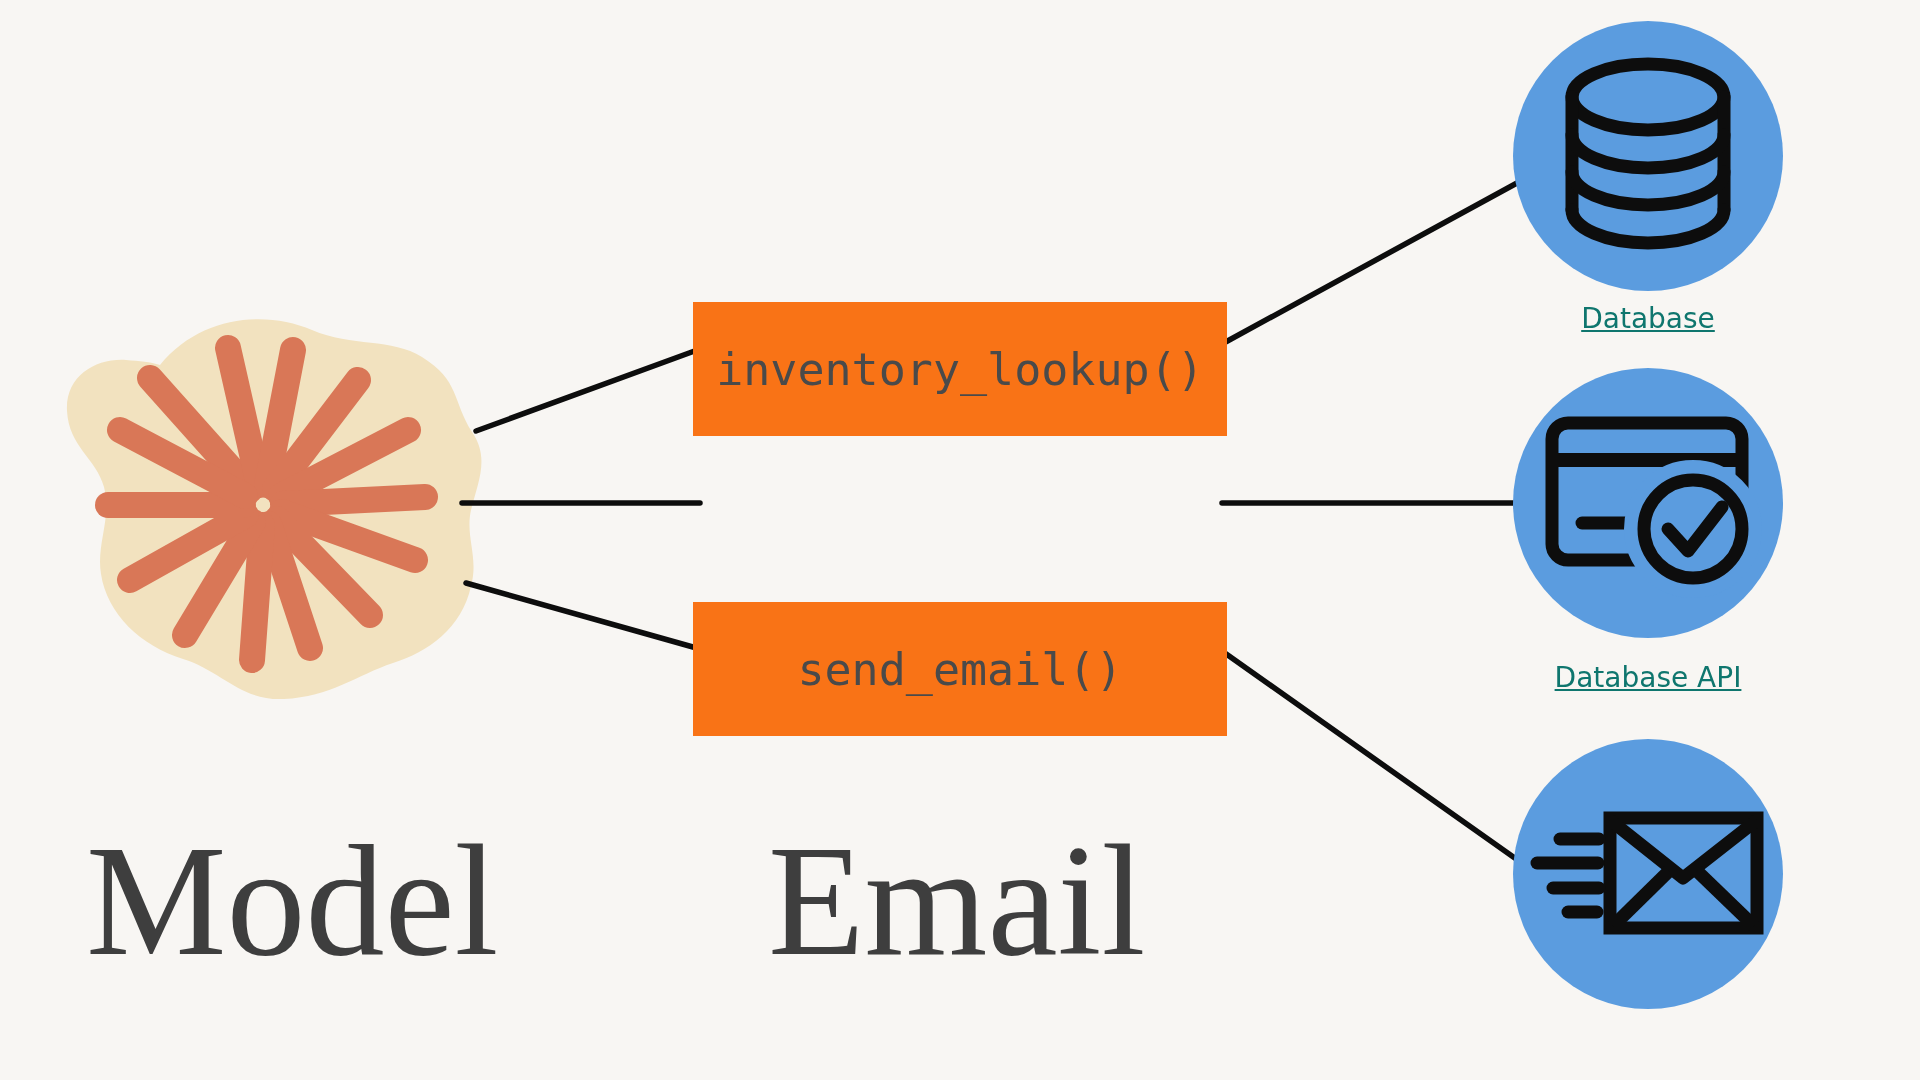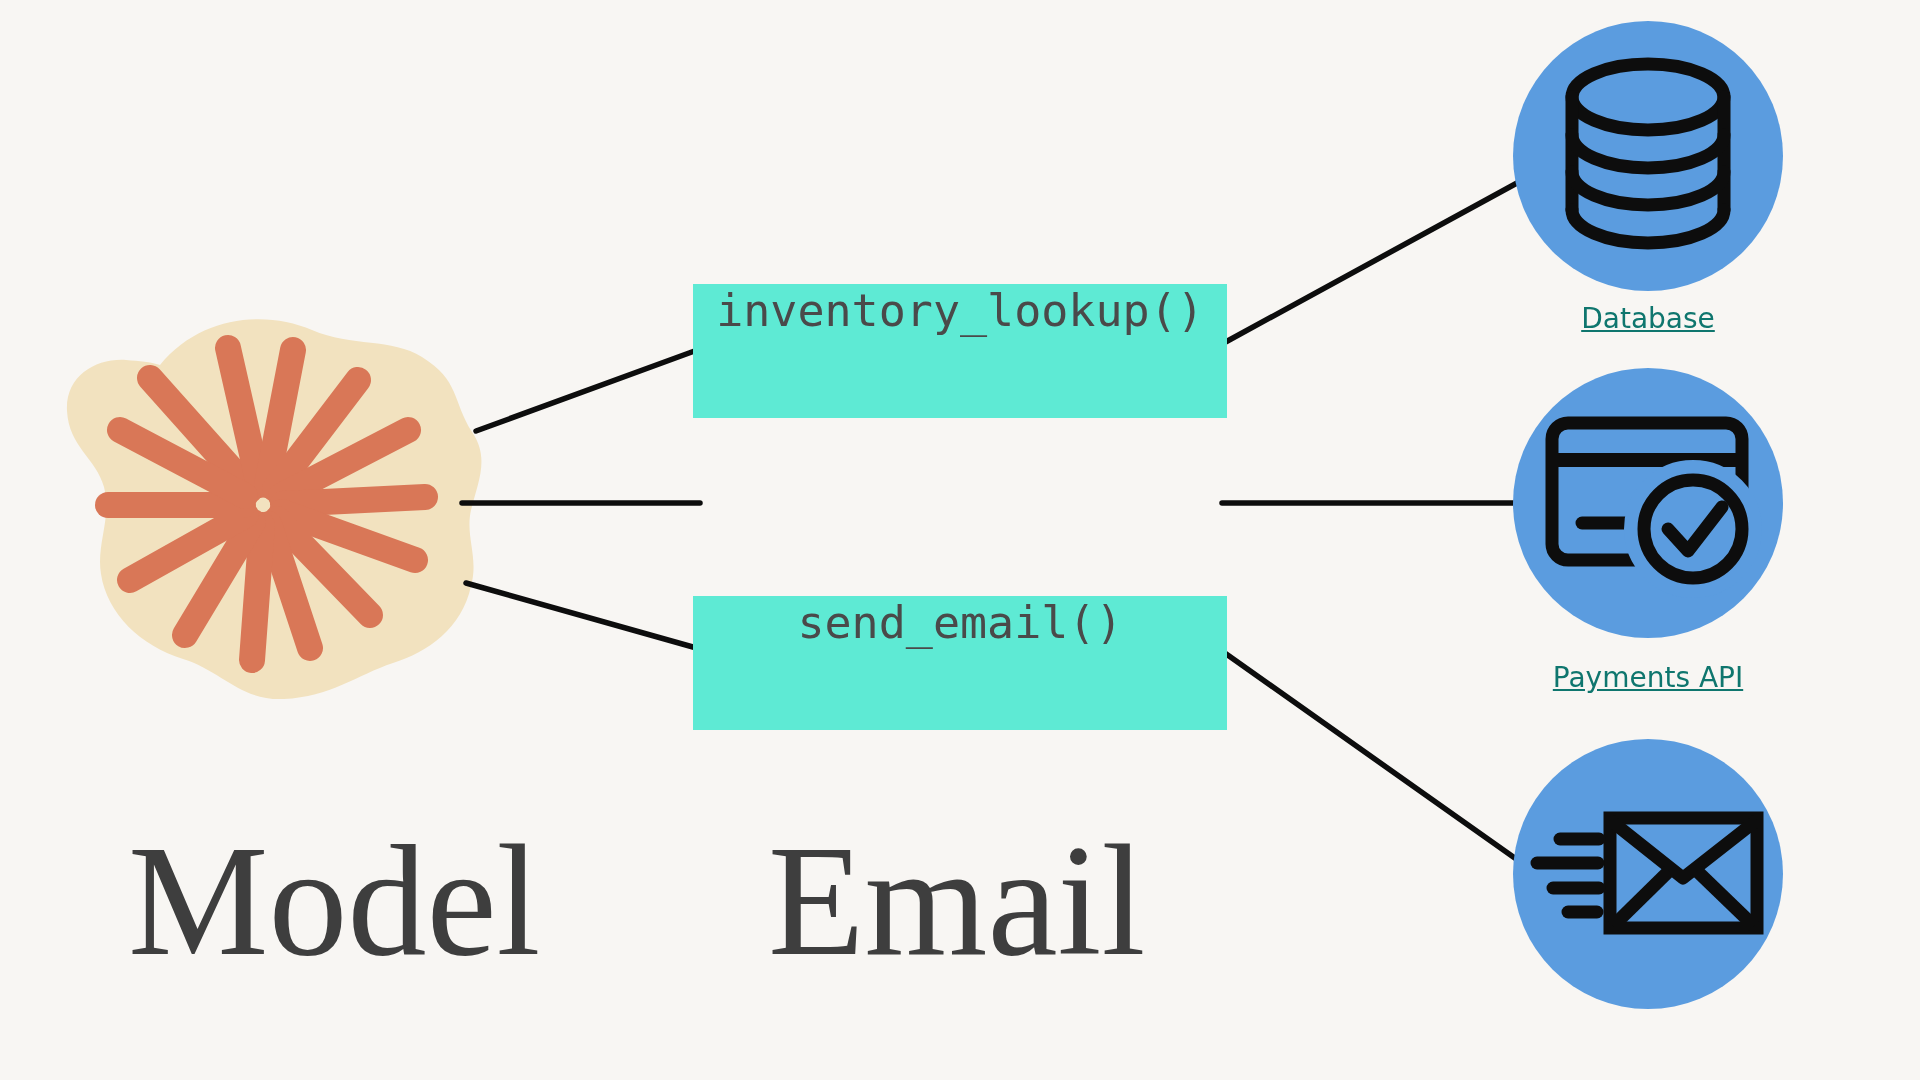--- a/index.html
+++ b/index.html
@@ -7,48 +7,49 @@
     position:relative;
     width:1920px;height:1080px;
     background:#F8F6F3;
     overflow:hidden;
     font-family:"DejaVu Sans", sans-serif;
   }
   .art{position:absolute;left:0;top:0;width:1920px;height:1080px;}
   .fn-box{
     position:absolute;
     left:693px;width:534px;height:134px;
-    background:#5eead4;
-    display:flex;justify-content:center;
+    background:#f97316;
+    display:flex;align-items:center;justify-content:center;
     font-family:"DejaVu Sans Mono", monospace;
     font-size:45px;color:#4A4A4A;
     letter-spacing:0px;
+    margin-top:18px;
   }
   .fn-box.b1{top:284px;}
   .fn-box.b2{top:434px;}
-  .fn-box.b3{top:596px;}
+  .fn-box.b3{top:584px;}
   .svc-label{
     position:absolute;
     left:1513px;width:270px;
     text-align:center;
     font-family:"DejaVu Sans", sans-serif;
     font-size:28px;color:#0f766e;
     letter-spacing:0px;
     text-decoration:underline;
   }
   .svc-label.l1{top:302px;}
   .svc-label.l2{top:661px;}
   .svc-label.l3{top:1033px;}
   .big-title{
     position:absolute;
     font-family:"Liberation Serif","DejaVu Serif",serif;
     font-size:158px;color:#3E3E3E;
     line-height:1;white-space:nowrap;
   }
-  .big-title.model{left:86px;top:822px;margin-left:42px;}
+  .big-title.model{left:86px;top:822px;}
   .big-title.tools{left:768px;top:822px;}
 </style>
 </head>
 <body>
 
 <div class="canvas">
 
   <svg class="art" viewBox="0 0 1920 1080">
 
     <path fill="#F2E2BF" d="
@@ -130,18 +131,18 @@
   </svg>
 
   <div class="fn-box b1">
     <span>inventory_lookup()</span>
   </div>
   <div class="fn-box b3">
     <span>send_email()</span>
   </div>
 
   <div class="svc-label l1">Database</div>
-  <div class="svc-label l2">Payments API</div>
+  <div class="svc-label l2">Database API</div>
 
   <div class="big-title model">Model</div>
   <div class="big-title tools">Email</div>
 
 </div>
 
 </body></html>

